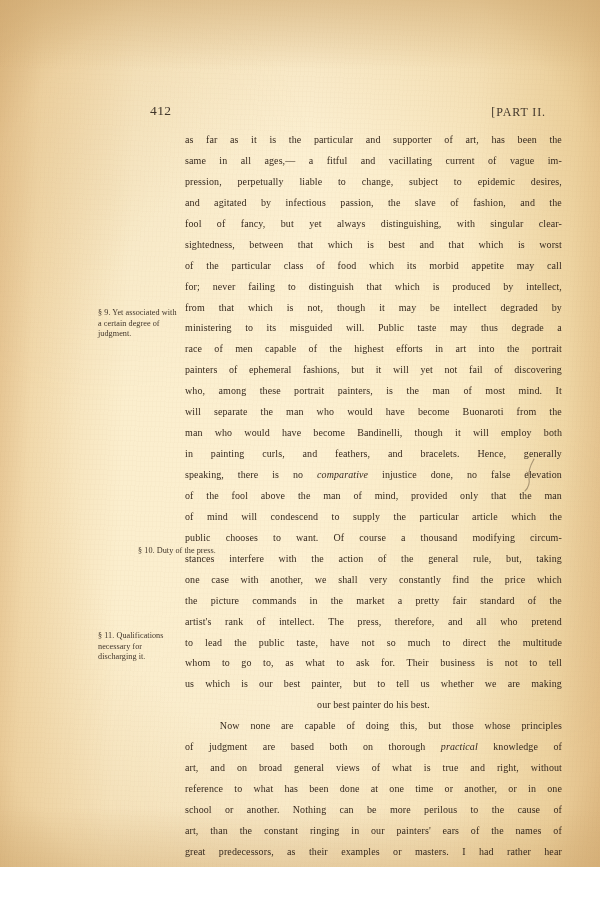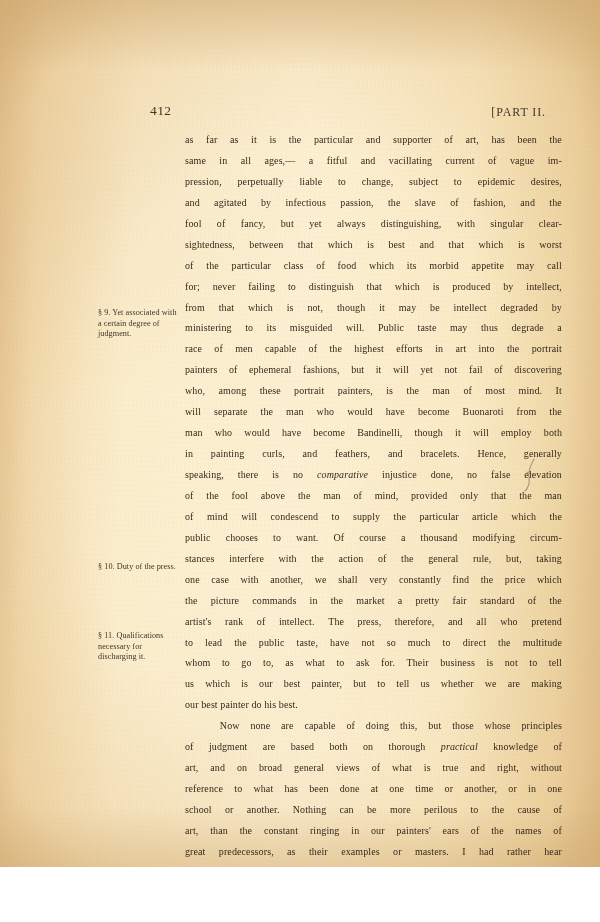--- a/index.html
+++ b/index.html
@@ -99,21 +99,21 @@
     position: absolute;
     left: 98px;
     width: 82px;
     font-size: 8.2px;
     line-height: 10.5px;
     text-align: left;
     color: #40352a;
     letter-spacing: 0.05px;
   }
   #note9  { top: 308px; }
-  #note10 { top: 562px; }
+  #note10 { top: 546px; margin-left: 40px; }
   #note11 { top: 631px; }
 
   
   #body {
     position: absolute;
     left: 185px;
     top: 130px;
     width: 377px;
   }
   .ln {
@@ -125,21 +125,21 @@
     white-space: nowrap;
     letter-spacing: 0.1px;
   }
   
   .ln.just {
     display: flex;
     justify-content: space-between;
     width: 377px;
   }
   .ln.just > span { white-space: pre; }
-  .ln.last { display: block; }
+  .ln.last { display: block; text-align: center; }
   .ital { font-style: italic; }
 
   
   #pencil {
     position: absolute;
     left: 523px;
     top: 458px;
     width: 14px;
     height: 34px;
     pointer-events: none;

